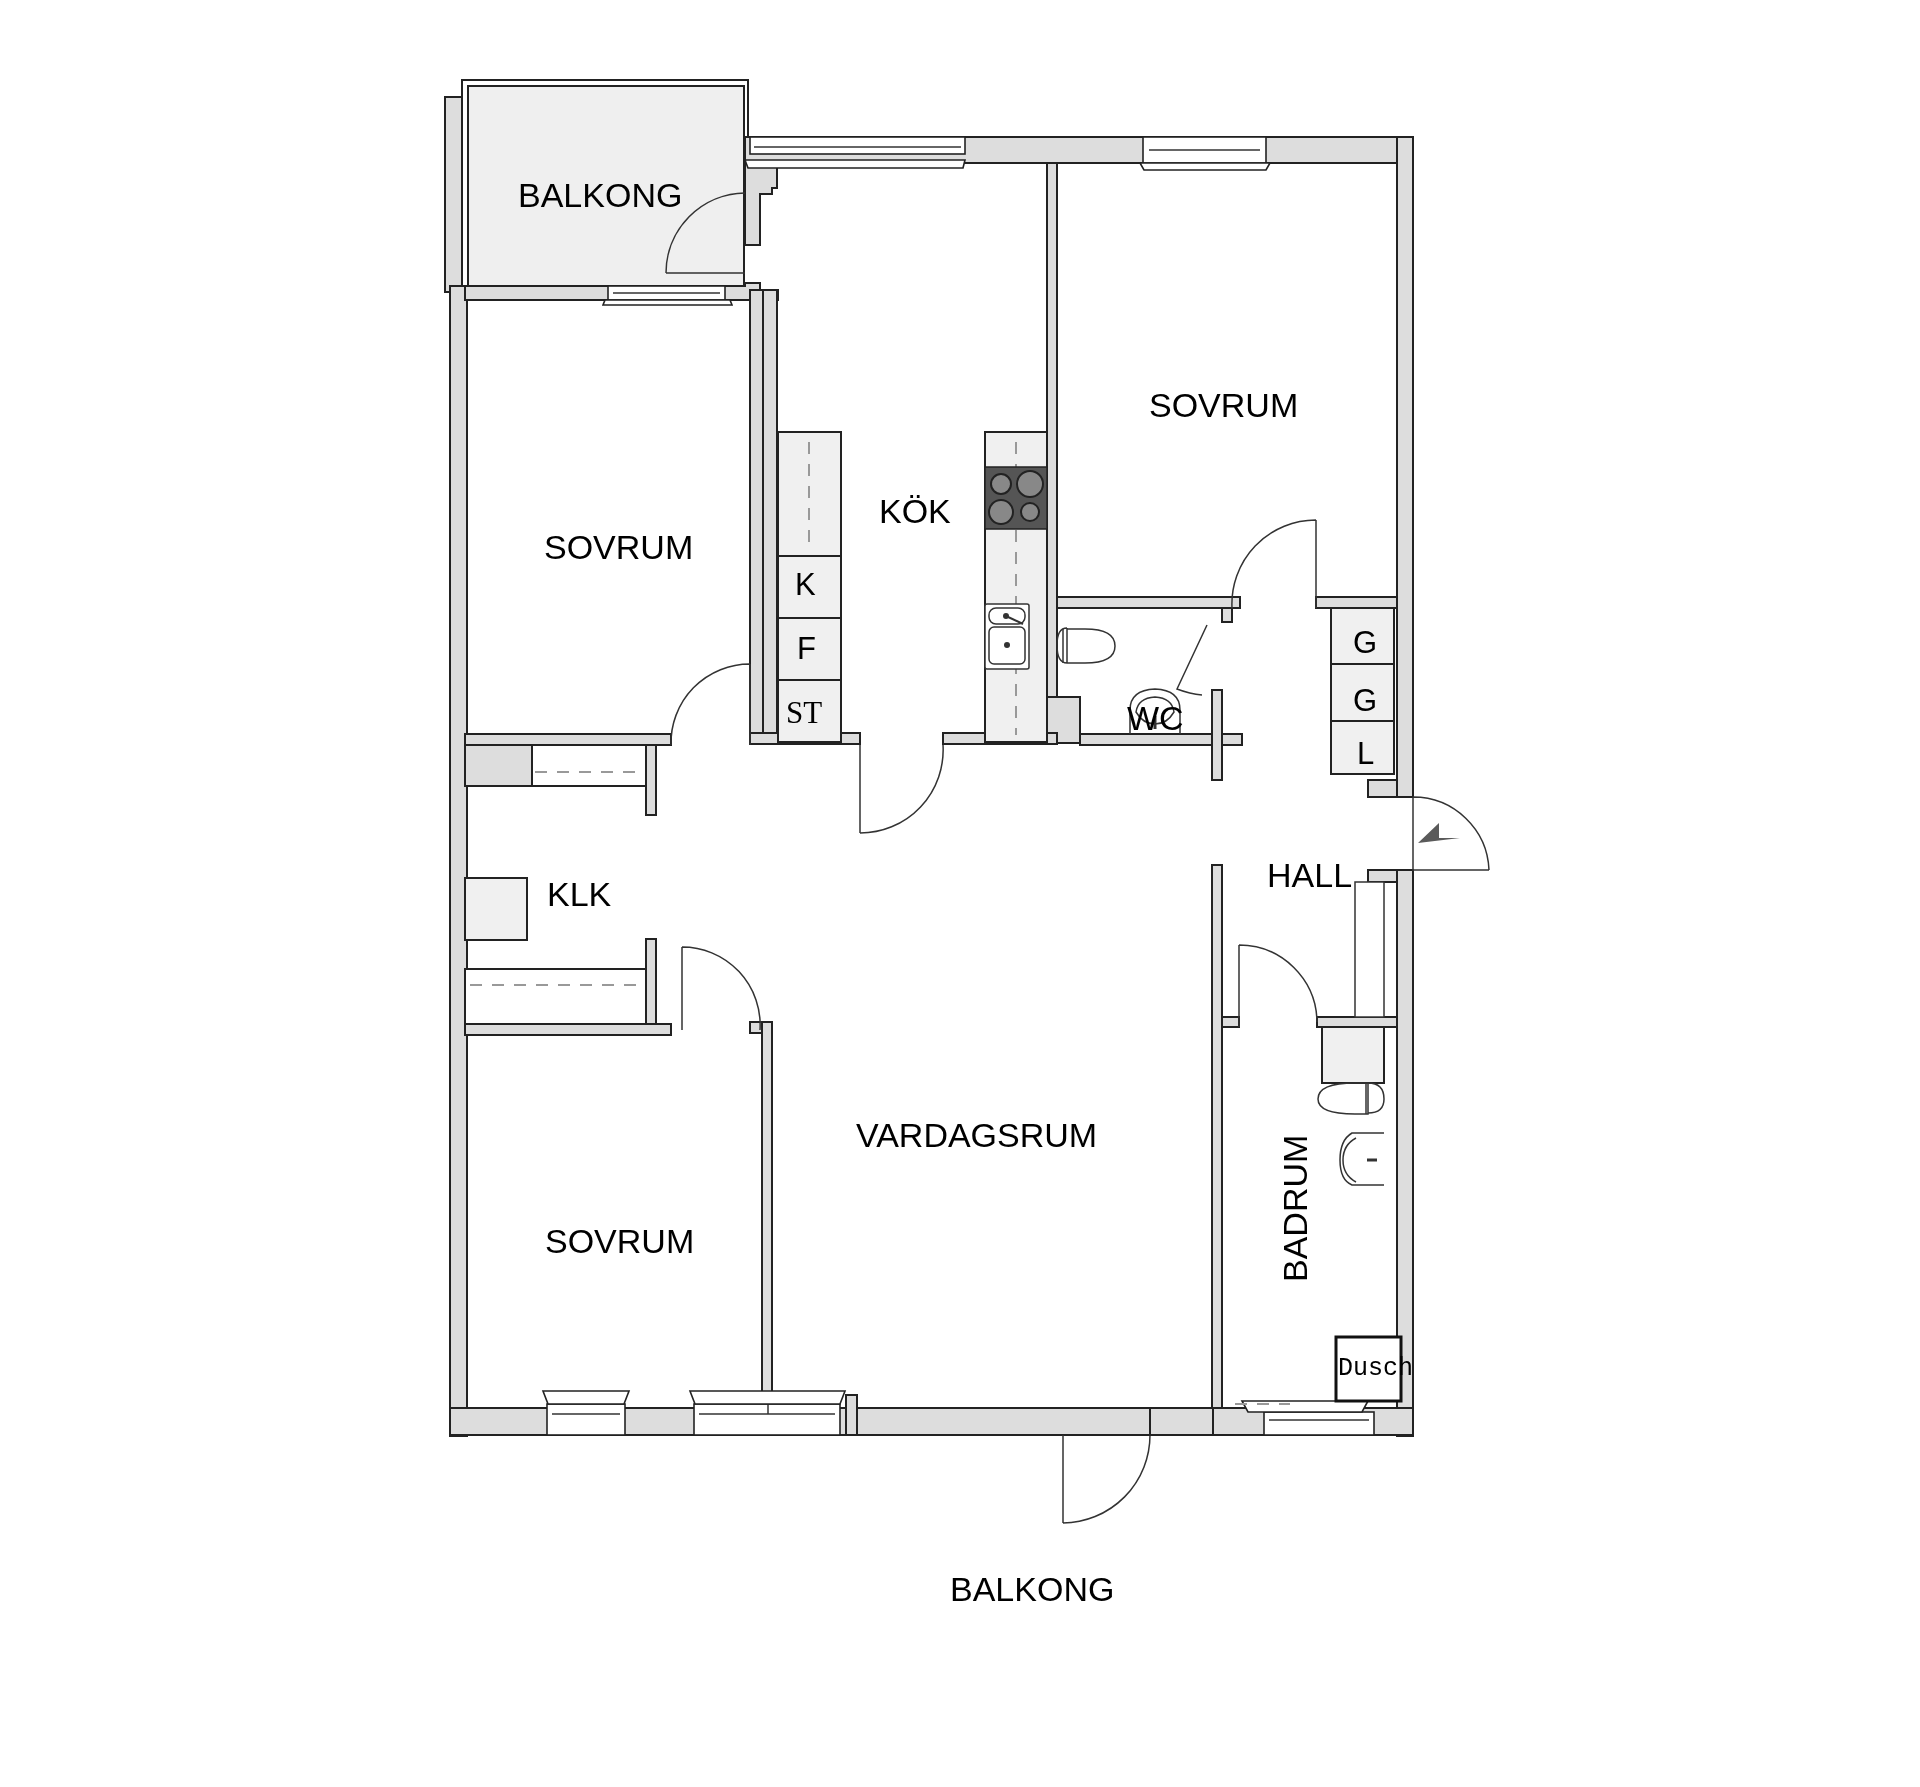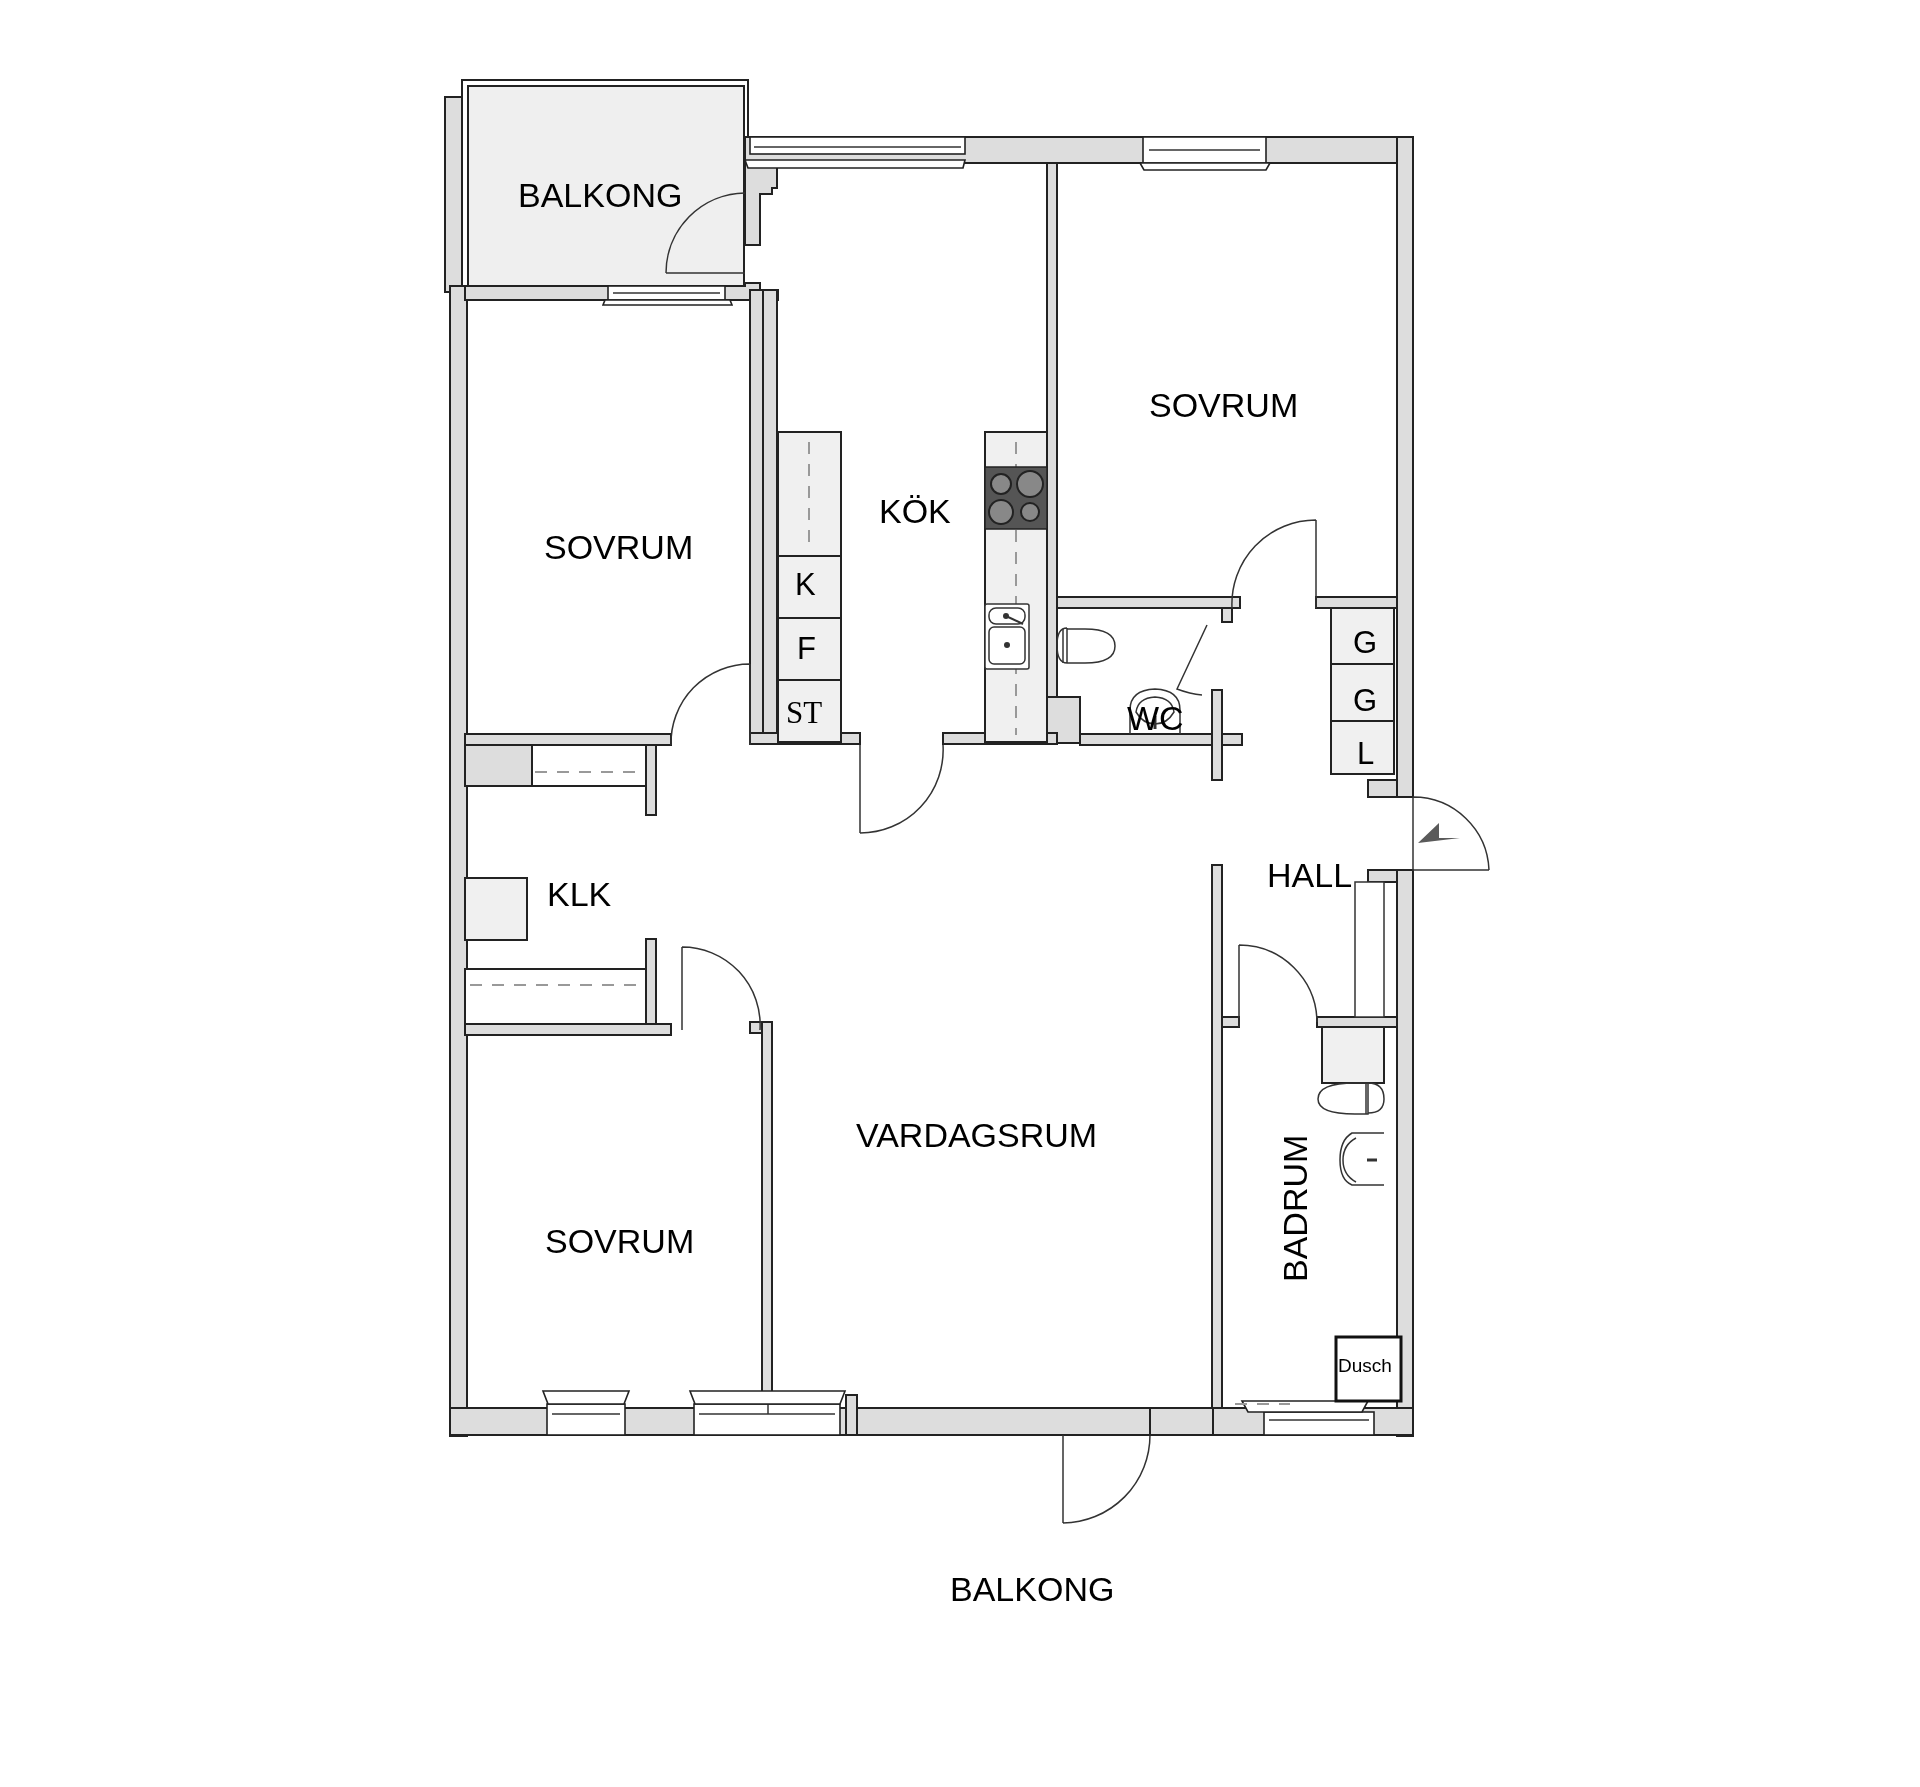--- a/index.html
+++ b/index.html
@@ -3,21 +3,21 @@
 <meta charset="utf-8">
 <style>
   html, body { margin:0; padding:0; background:#ffffff; }
   body { width:1920px; height:1787px; position:relative; overflow:hidden;
          font-family:"Liberation Sans", sans-serif; color:#000; }
   .plan { position:absolute; left:0; top:0; width:1920px; height:1787px; }
   svg.plan-svg { position:absolute; left:0; top:0; }
   .label { position:absolute; font-family:"Liberation Sans", sans-serif;
            font-size:34px; line-height:1; white-space:nowrap; color:#000; }
   .label.small { font-size:31px; }
-  .label.dusch { font-family:Liberation Sans, sans-serif; font-size:19px; }
+  .label.dusch { font-family:Liberation Mono, monospace; font-size:25px; }
   .label.vertical { transform-origin:left top; transform:rotate(-90deg); }
 </style>
 </head>
 <body>
 
 <div class="plan">
 
 <svg class="plan-svg" width="1920" height="1787" viewBox="0 0 1920 1787">
   <defs>
     <style>

